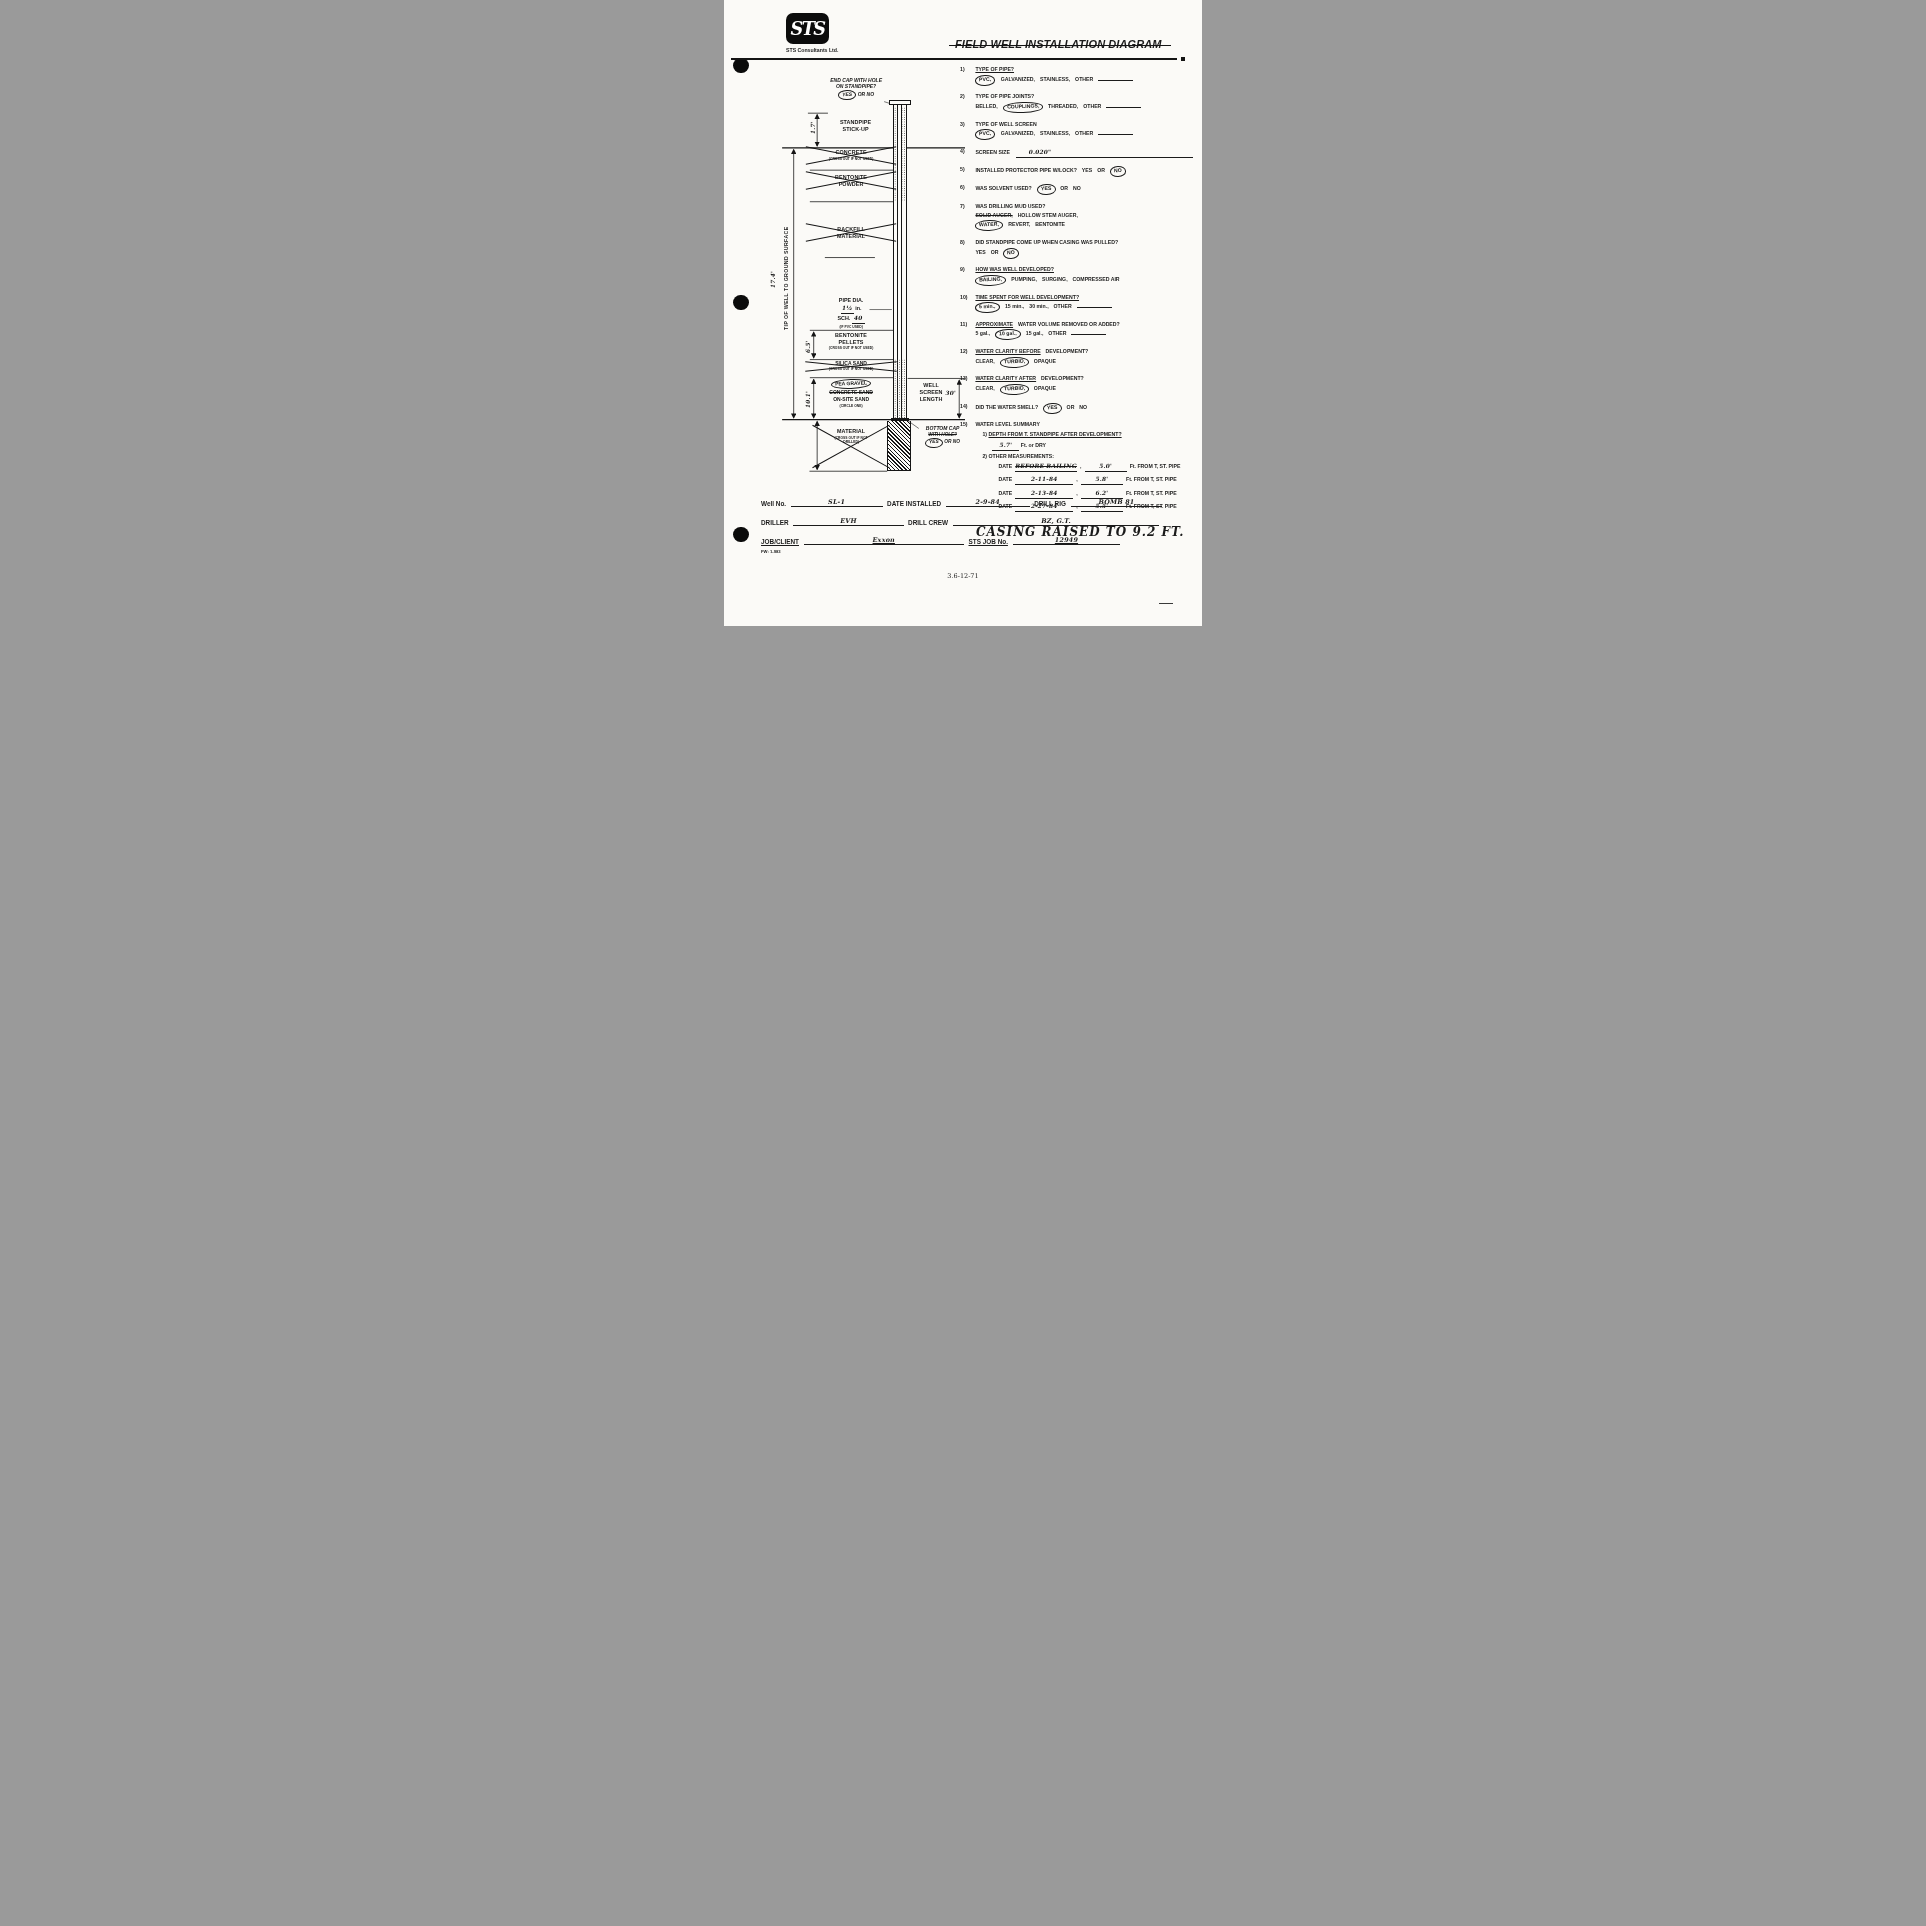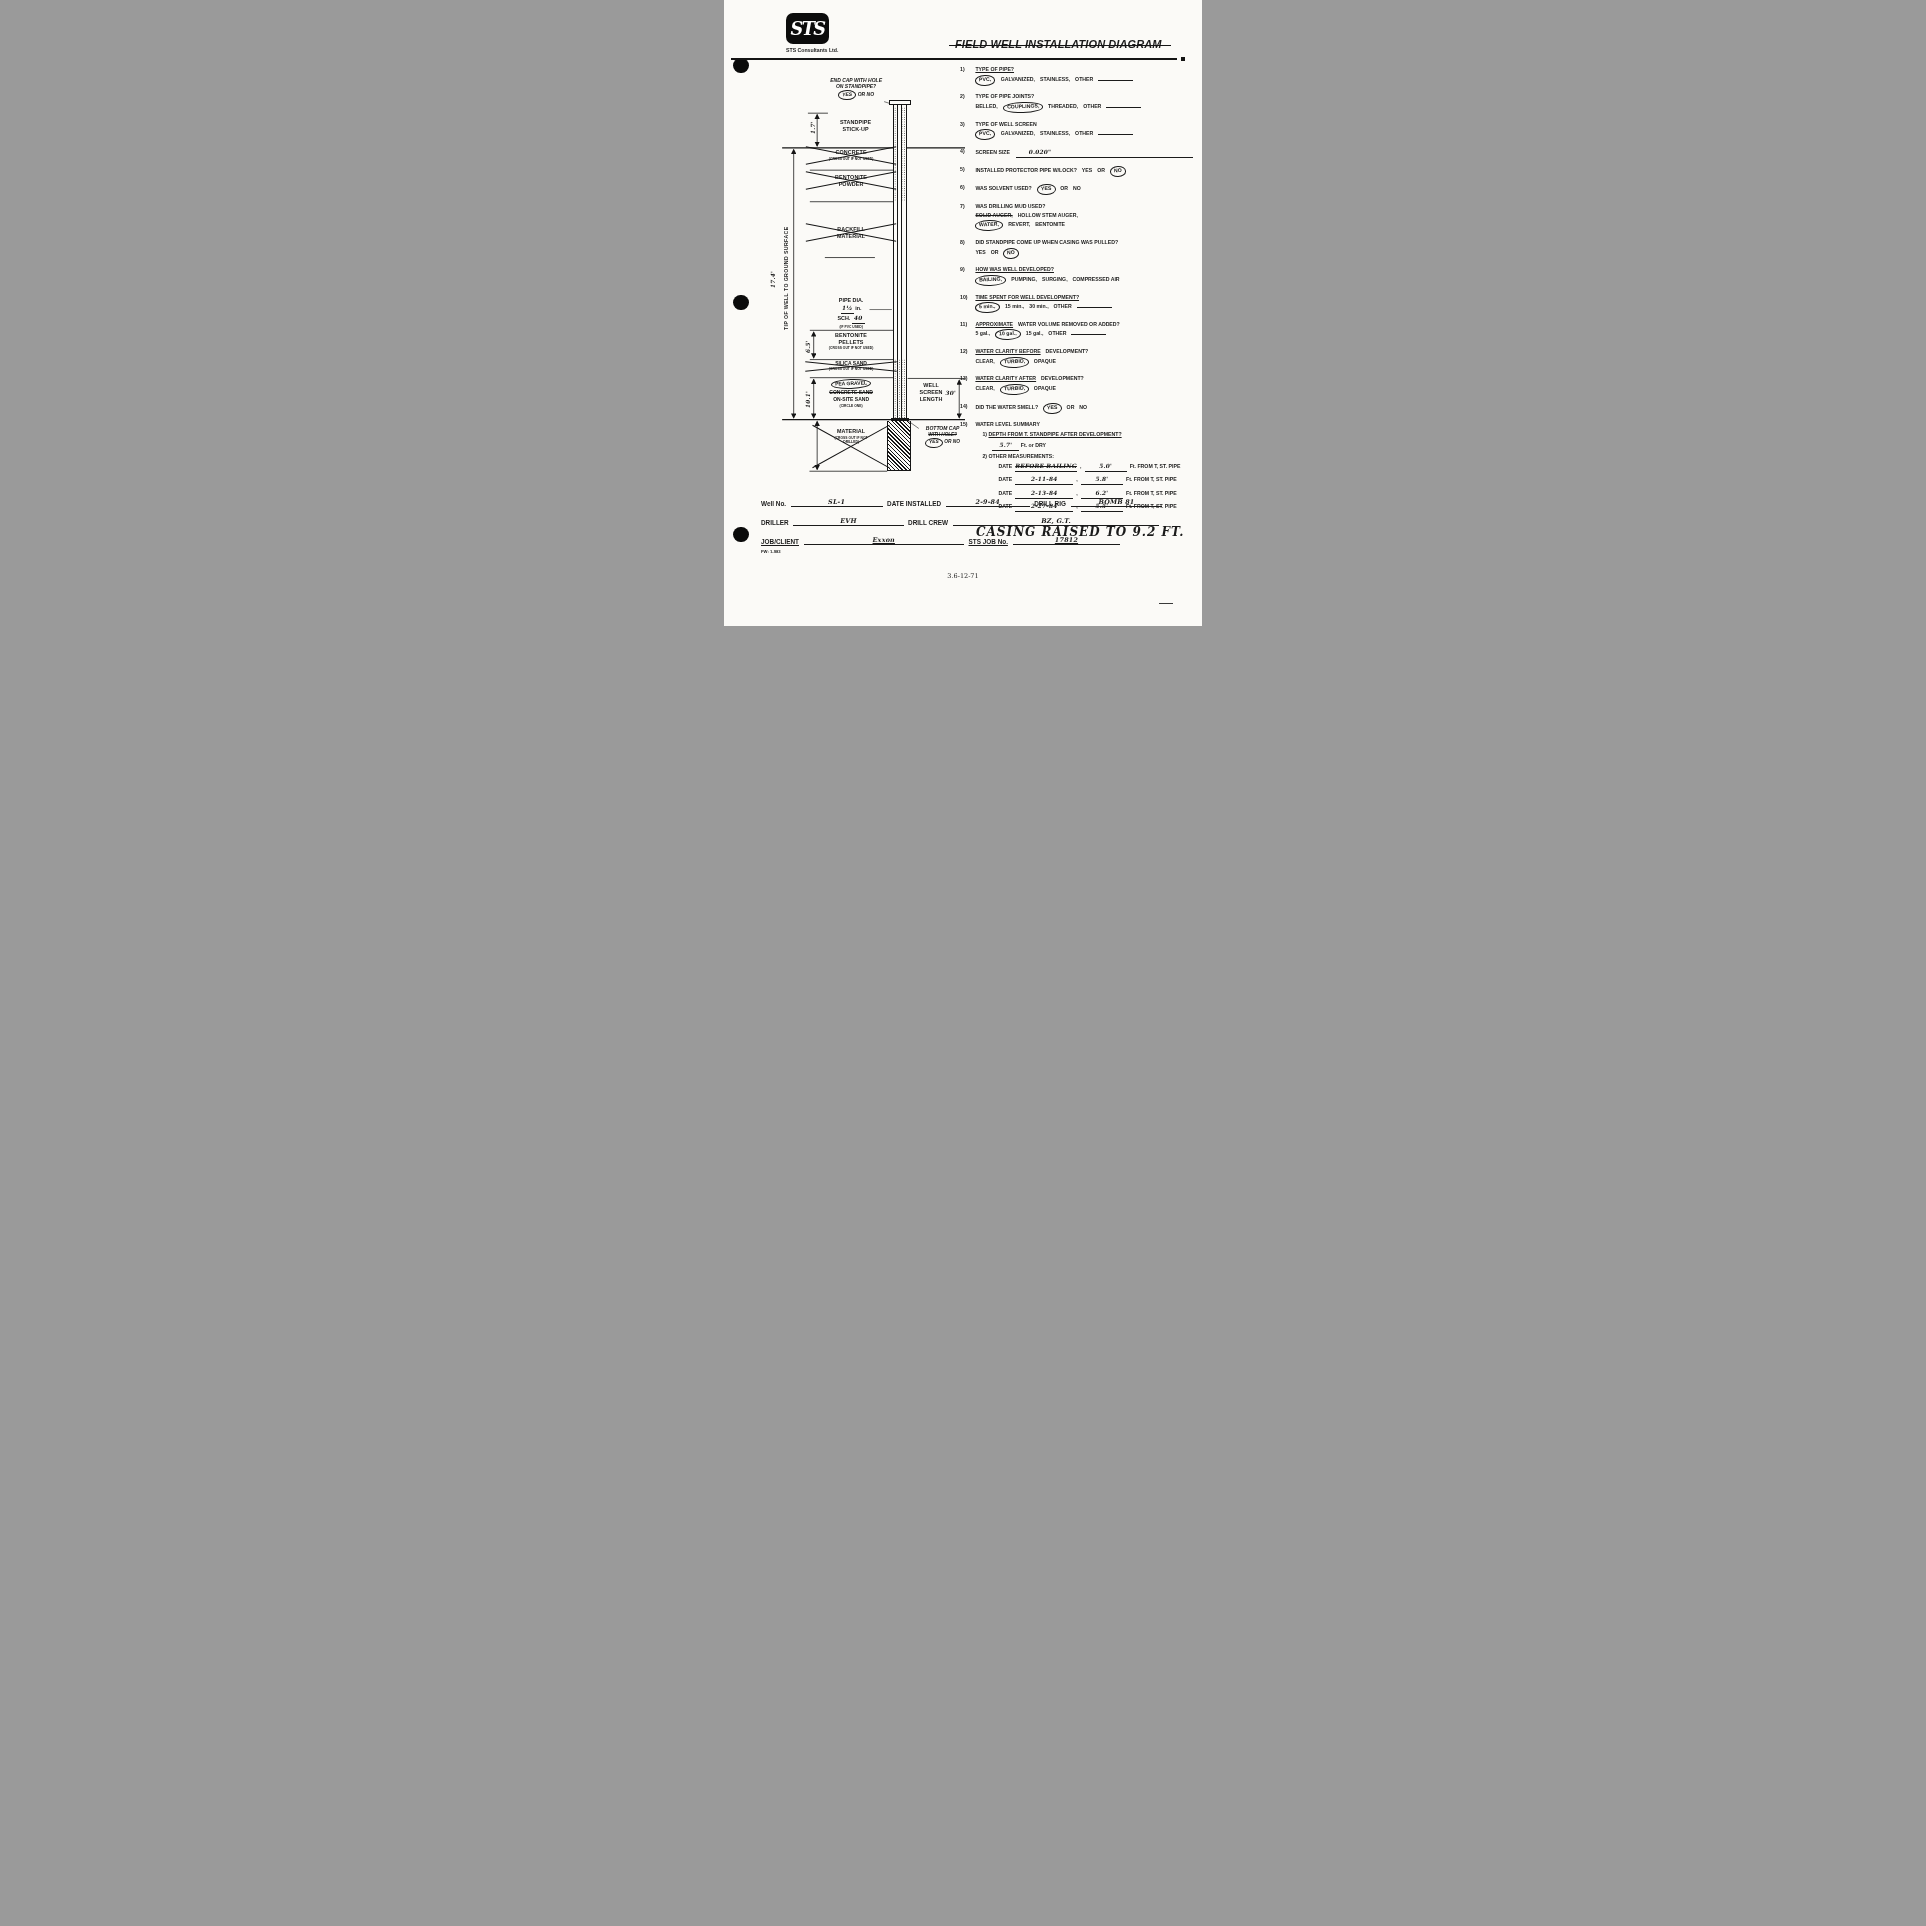--- a/index.html
+++ b/index.html
@@ -517,20 +517,20 @@
     <span class="lab">DRILLER</span>
     <span class="fb g10"><span class="hw">EVH</span></span>
     <span class="lab">DRILL CREW</span>
     <span class="fb g19"><span class="hw">BZ, G.T.</span></span>
   </div>
 
   <div class="frow r3">
     <span class="lab">JOB/CLIENT</span>
     <span class="fb g15"><span class="hw">Exxon</span></span>
     <span class="lab">STS JOB No.</span>
-    <span class="fb g10"><span class="hw">17812</span></span>
+    <span class="fb g10"><span class="hw">12949</span></span>
   </div>
 
   <div class="formcode">FW: 1-983</div>
   <div class="pagecode">3.6-12-71</div>
 
 </div>
 
 
 </body></html>

